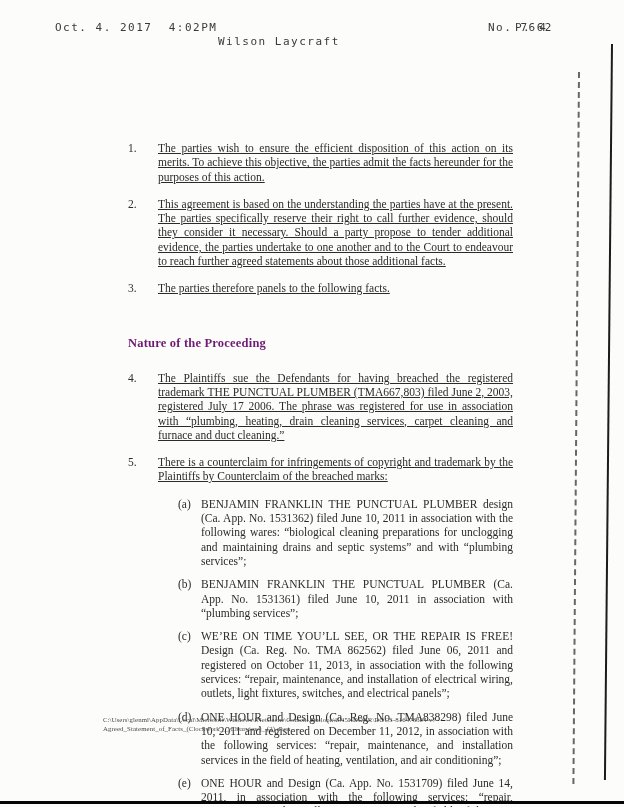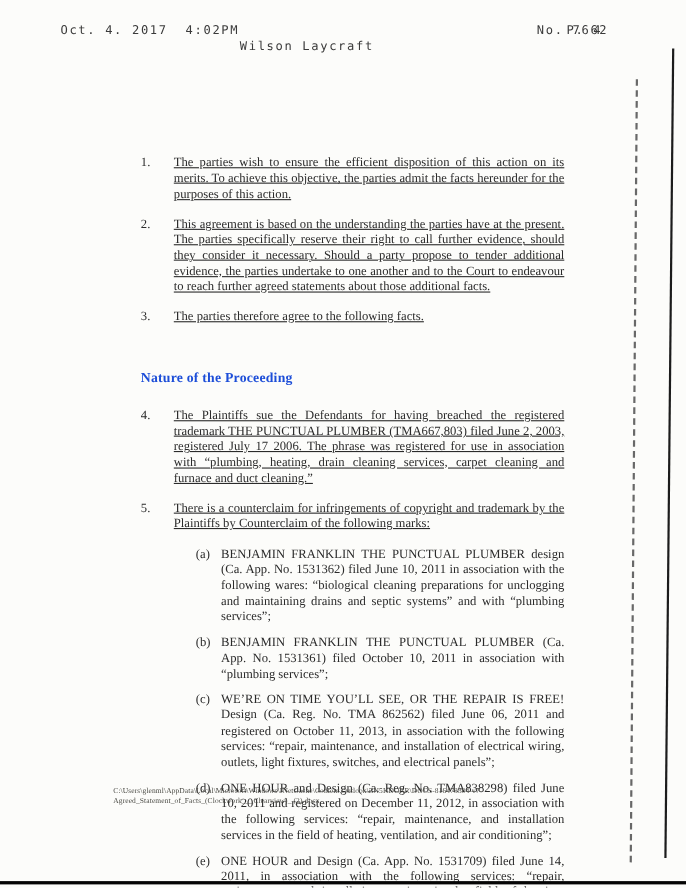--- a/index.html
+++ b/index.html
@@ -42,21 +42,21 @@
     text-align:left;
   }
   .para .ptext{
     flex:1;
     text-align:justify;
     text-decoration:underline;
   }
   .heading{
     font-size:12.5px;
     font-weight:bold;
-    color:#1d4ed8;
+    color:#701a75;
     margin:40px 0 20px 0;
     letter-spacing:.2px;
   }
   .subitem{
     display:flex;
     margin:0 0 9px 50px;
     font-size:11.5px;
     line-height:14.3px;
   }
   .subitem .marker{flex:0 0 23px;}
@@ -114,43 +114,43 @@
       <span class="ptext">The parties wish to ensure the efficient disposition of this action on its merits.  To achieve this objective, the parties admit the facts hereunder for the purposes of this action.</span>
     </div>
 
     <div class="para">
       <span class="num">2.</span>
       <span class="ptext">This agreement is based on the understanding the parties have at the present.  The parties specifically reserve their right to call further evidence, should they consider it necessary.  Should a party propose to tender additional evidence, the parties undertake to one another and to the Court to endeavour to reach further agreed statements about those additional facts.</span>
     </div>
 
     <div class="para">
       <span class="num">3.</span>
-      <span class="ptext">The parties therefore agree to the following facts.</span>
+      <span class="ptext">The parties therefore panels to the following facts.</span>
     </div>
 
     <div class="heading">Nature of the Proceeding</div>
 
     <div class="para">
       <span class="num">4.</span>
       <span class="ptext">The Plaintiffs sue the Defendants for having breached the registered trademark THE PUNCTUAL PLUMBER (TMA667,803) filed June 2, 2003, registered July 17 2006.  The phrase was registered for use in association with “plumbing, heating, drain cleaning services, carpet cleaning and furnace and duct cleaning.”</span>
     </div>
 
     <div class="para">
       <span class="num">5.</span>
-      <span class="ptext">There is a counterclaim for infringements of copyright and trademark by the Plaintiffs by Counterclaim of the following marks:</span>
+      <span class="ptext">There is a counterclaim for infringements of copyright and trademark by the Plaintiffs by Counterclaim of the breached marks:</span>
     </div>
 
     <div class="subitem">
       <span class="marker">(a)</span>
       <span class="stext">BENJAMIN FRANKLIN THE PUNCTUAL PLUMBER design (Ca. App. No. 1531362) filed June 10, 2011 in association with the following wares: “biological cleaning preparations for unclogging and maintaining drains and septic systems” and with “plumbing services”;</span>
     </div>
 
     <div class="subitem">
       <span class="marker">(b)</span>
-      <span class="stext">BENJAMIN FRANKLIN THE PUNCTUAL PLUMBER (Ca. App. No. 1531361) filed October 10, 2011 in association with “plumbing services”;</span>
+      <span class="stext">BENJAMIN FRANKLIN THE PUNCTUAL PLUMBER (Ca. App. No. 1531361) filed June 10, 2011 in association with “plumbing services”;</span>
     </div>
 
     <div class="subitem">
       <span class="marker">(c)</span>
       <span class="stext">WE’RE ON TIME YOU’LL SEE, OR THE REPAIR IS FREE! Design (Ca. Reg. No. TMA 862562) filed June 06, 2011 and registered on October 11, 2013, in association with the following services: “repair, maintenance, and installation of electrical wiring, outlets, light fixtures, switches, and electrical panels”;</span>
     </div>
 
     <div class="subitem">
       <span class="marker">(d)</span>
       <span class="stext">ONE HOUR and Design (Ca. Reg. No. TMA838298) filed June 10, 2011 and registered on December 11, 2012, in association with the following services: “repair, maintenance, and installation services in the field of heating, ventilation, and air conditioning”;</span>

